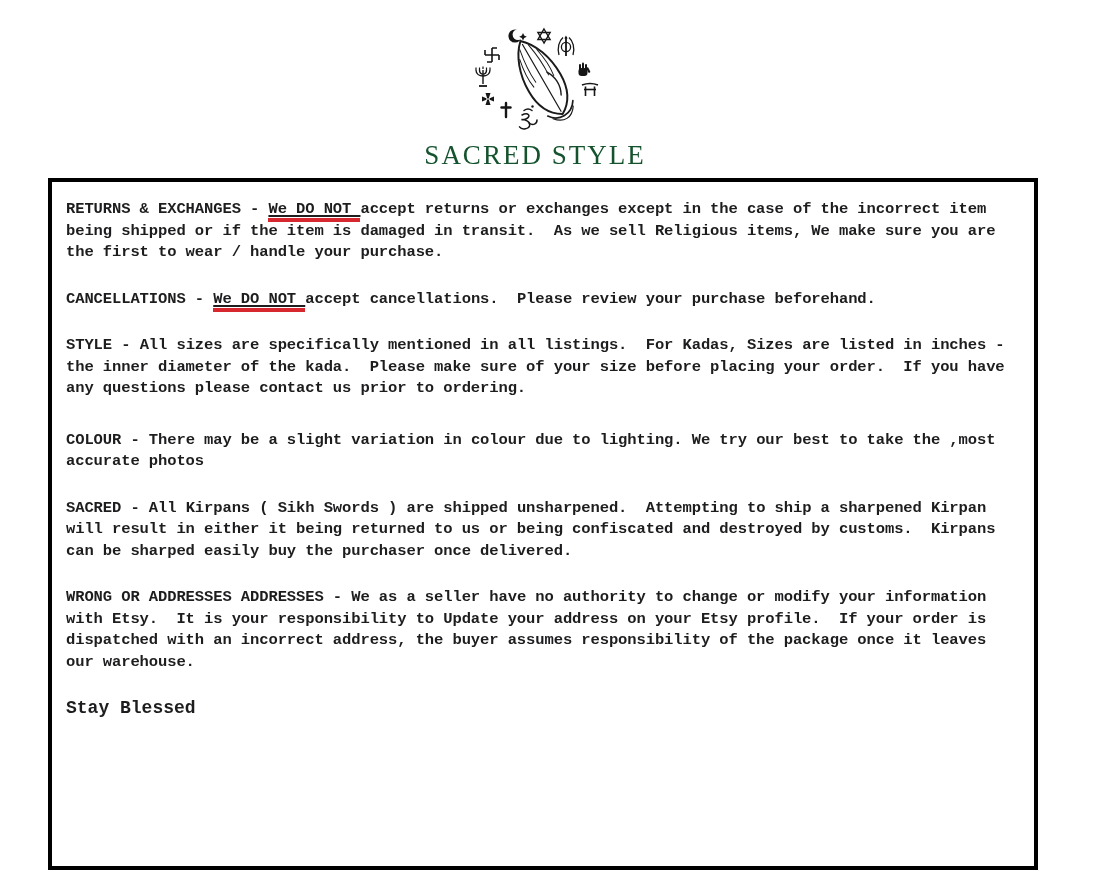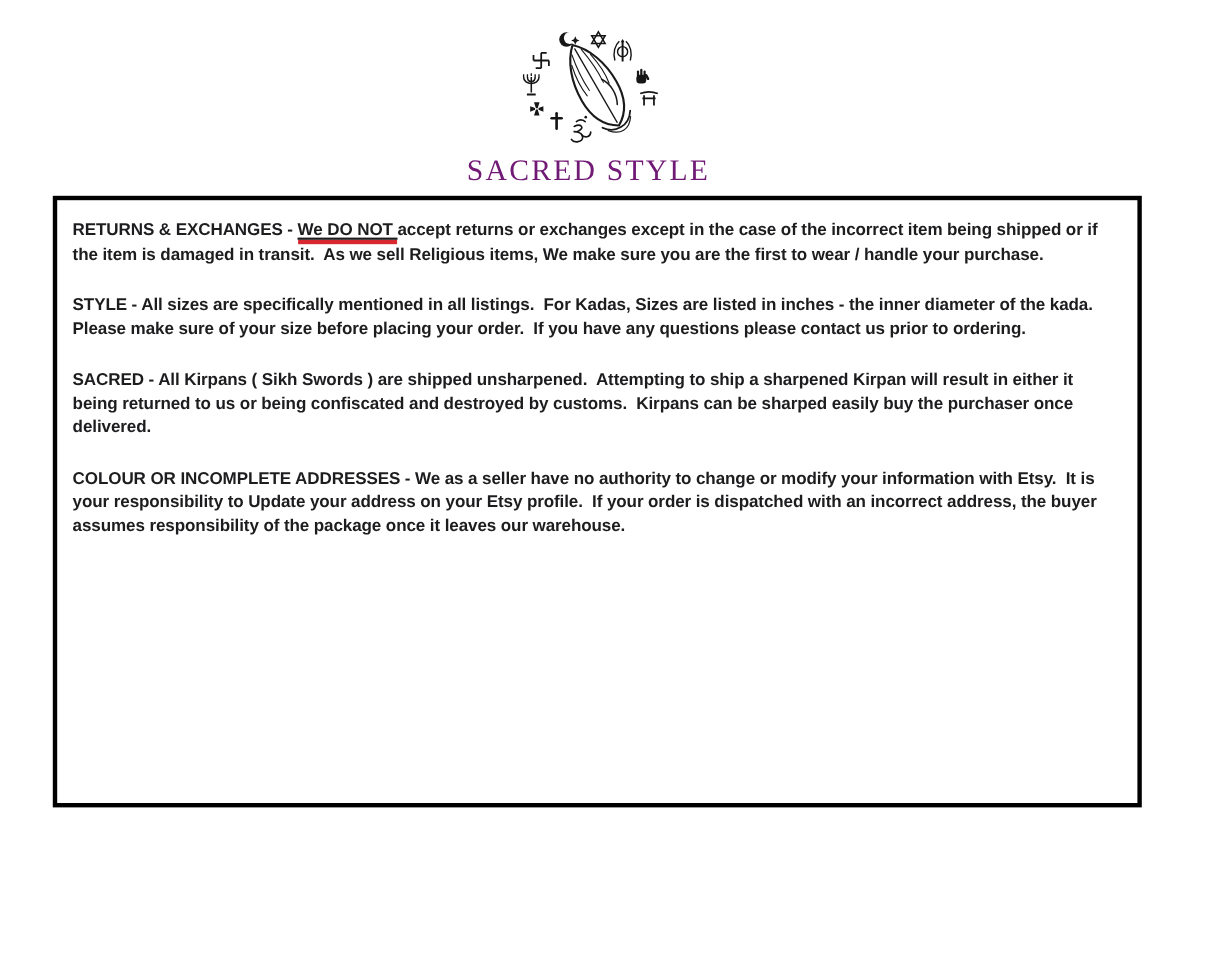--- a/index.html
+++ b/index.html
@@ -19,28 +19,29 @@
   
   .logo{
     position:absolute;left:415px;top:20px;width:240px;
     display:flex;flex-direction:column;align-items:center;
   }
   .logo svg{display:block;}
   .brand{
     margin-top:-2px;
     font-family:"Liberation Serif","DejaVu Serif",serif;
     font-size:27px;letter-spacing:2px;font-weight:500;
-    color:#701a75;white-space:nowrap;
+    color:#14532d;white-space:nowrap;
   }
   
   .policy-box{
-    position:absolute;left:48px;top:178px;width:990px;height:556px;
+    position:absolute;left:48px;top:178px;width:990px;height:692px;
     border:4px solid var(--box-border);
     background:#fff;
     padding:17px 14px 0 14px;
+    font-family:Liberation Mono, monospace;
   }
   .para{
     margin:0 0 25px 0;
     font-size:15.5px;font-weight:bold;line-height:21.5px;
     letter-spacing:-0.1px;
     white-space:pre-wrap;
     max-width:958px;
   }
   .para-colour{margin-top:30px;}
   .donot{
@@ -137,23 +138,26 @@
       <path d="M61,47.5 L61,50 M64.5,47.5 L64.5,50 M68,46.5 L68,49 M71.5,47.5 L71.5,50 M75,47.5 L75,50" stroke-width="1.2"></path>
     </g>
   </svg>
   <div class="brand">SACRED STYLE</div>
 </div>
 
 <div class="policy-box">
 
   <p class="para"><span>RETURNS &amp; EXCHANGES - </span><span class="donot">We DO NOT </span><span>accept returns or exchanges except in the case of the incorrect item being shipped or if the item is damaged in transit.  As we sell Religious items, We make sure you are the first to wear / handle your purchase.</span></p>
 
+  <p class="para"><span>CANCELLATIONS - </span><span class="donot">We DO NOT </span><span>accept cancellations.  Please review your purchase beforehand.</span></p>
 
   <p class="para"><span>STYLE - </span><span>All sizes are specifically mentioned in all listings.  For Kadas, Sizes are listed in inches - the inner diameter of the kada.  Please make sure of your size before placing your order.  If you have any questions please contact us prior to ordering.</span></p>
 
+  <p class="para para-colour"><span>COLOUR - </span><span>There may be a slight variation in colour due to lighting. We try our best to take the ,most accurate photos</span></p>
 
   <p class="para"><span>SACRED - </span><span>All Kirpans ( Sikh Swords ) are shipped unsharpened.  Attempting to ship a sharpened Kirpan will result in either it being returned to us or being confiscated and destroyed by customs.  Kirpans can be sharped easily buy the purchaser once delivered.</span></p>
 
-  <p class="para"><span>COLOUR OR INCOMPLETE ADDRESSES - </span><span>We as a seller have no authority to change or modify your information with Etsy.  It is your responsibility to Update your address on your Etsy profile.  If your order is dispatched with an incorrect address, the buyer assumes responsibility of the package once it leaves our warehouse.</span></p>
+  <p class="para"><span>WRONG OR ADDRESSES ADDRESSES - </span><span>We as a seller have no authority to change or modify your information with Etsy.  It is your responsibility to Update your address on your Etsy profile.  If your order is dispatched with an incorrect address, the buyer assumes responsibility of the package once it leaves our warehouse.</span></p>
 
 
+  <p class="signoff">Stay Blessed</p>
 
 </div>
 
 </body></html>

